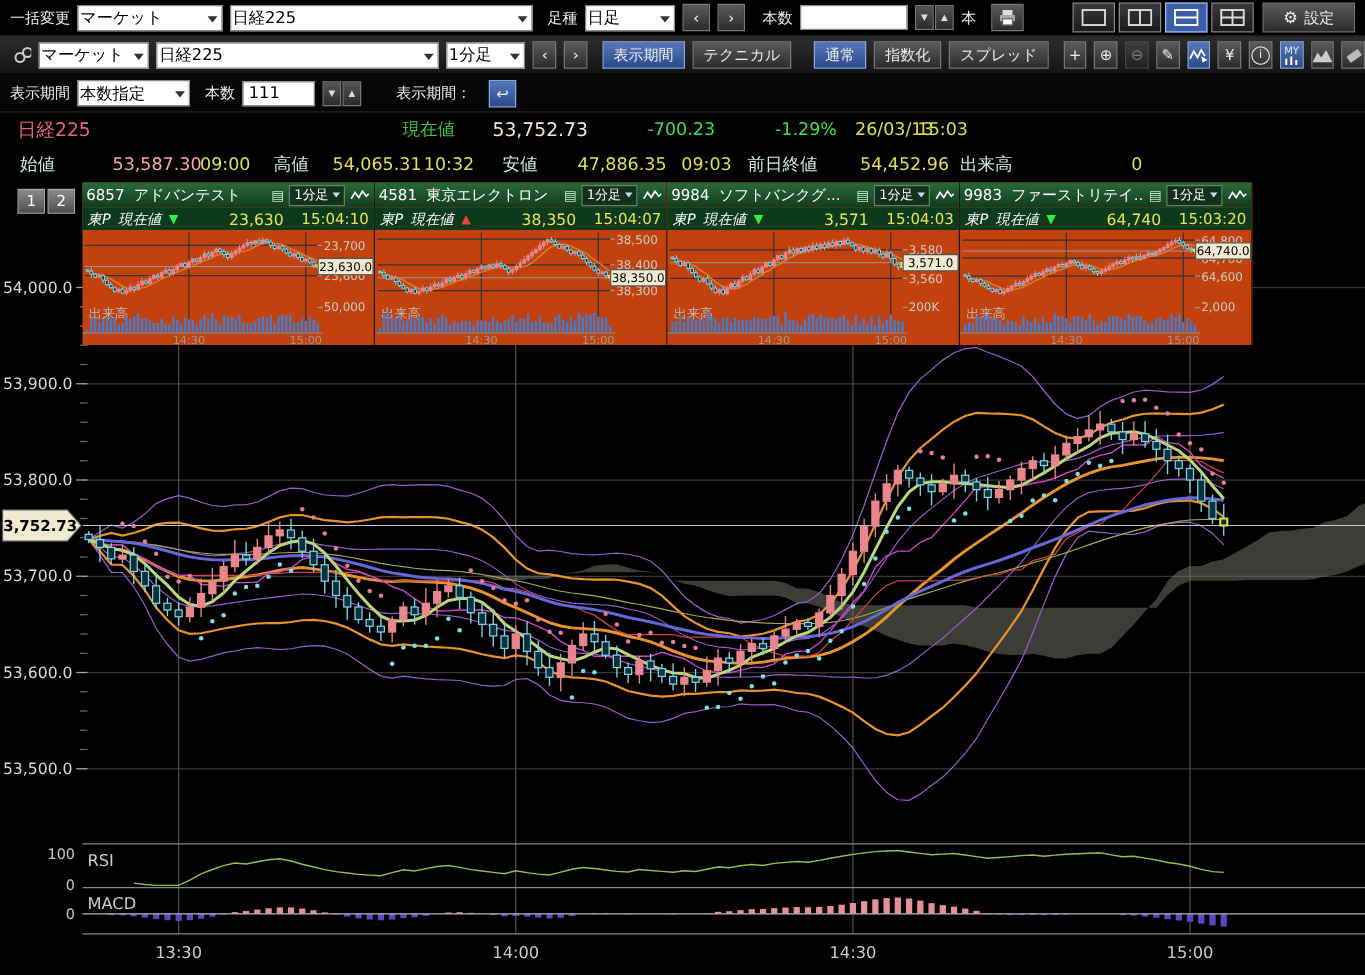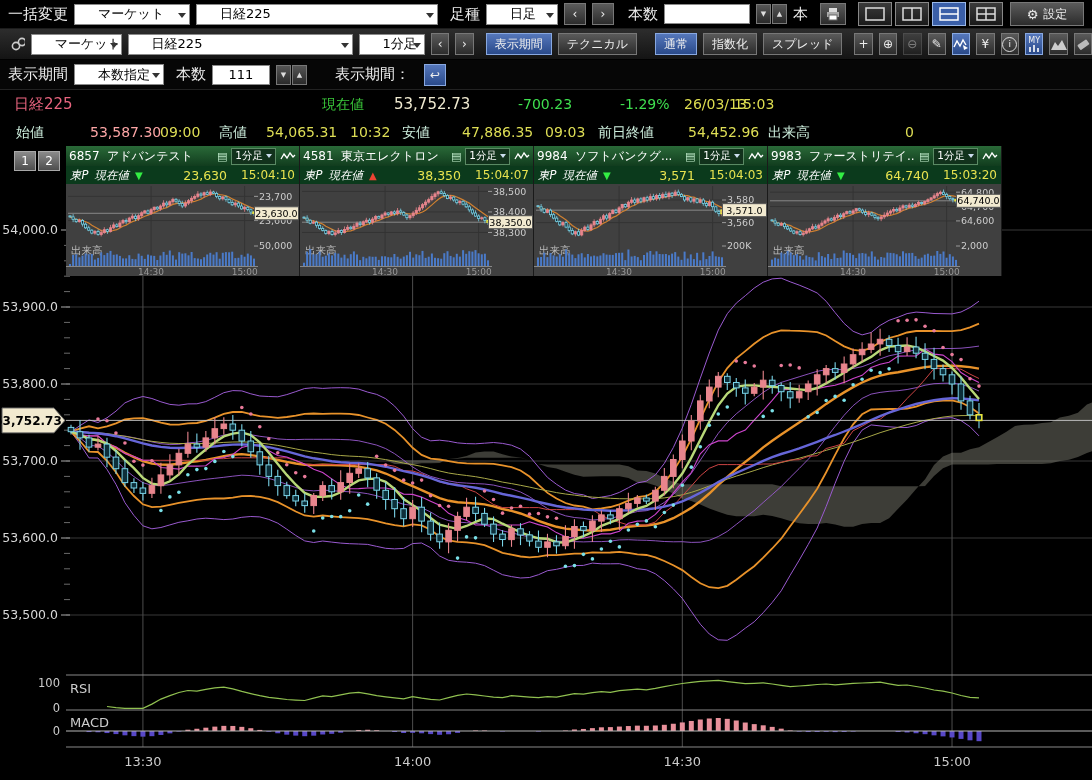--- a/index.html
+++ b/index.html
@@ -2,23 +2,23 @@
 <html><head>
 <meta charset="utf-8">
 <style>
   html,body{margin:0;padding:0;background:#000;}
   #app{position:relative;width:1092px;height:780px;background:#000;overflow:hidden;
        font-family:"DejaVu Sans",sans-serif;color:#eee;font-size:13px;}
   .row{position:absolute;left:0;width:1092px;display:flex;align-items:center;box-sizing:border-box;}
   .tb1{top:0;height:29px;background:#000;border-bottom:1px solid #1c1c1c;padding-left:8px;gap:6px;}
   .tb2{top:29px;height:31px;background:linear-gradient(#2d2d2d,#141414);border-bottom:1px solid #000;padding-left:10px;gap:6px;}
   .tb3{top:60px;height:30px;background:#060606;border-bottom:1px solid #222;padding-left:8px;gap:6px;}
-  .lbl{color:#eee;font-size:15px;white-space:nowrap;}
+  .lbl{color:#eee;font-size:12px;white-space:nowrap;}
   .select{background:#fff;color:#000;height:21px;border:1px solid #8a8a8a;display:flex;align-items:center;
-          padding:0 16px 0 23px;position:relative;font-size:13px;box-sizing:border-box;white-space:nowrap;overflow:hidden;}
+          padding:0 16px 0 1px;position:relative;font-size:13px;box-sizing:border-box;white-space:nowrap;overflow:hidden;}
   .select .caret{position:absolute;right:3px;top:8px;width:0;height:0;border-left:4px solid transparent;
           border-right:4px solid transparent;border-top:5px solid #333;}
   .btn{background:linear-gradient(#5a5a5a,#2c2c2c);border:1px solid #777;color:#eee;height:22px;
        display:flex;align-items:center;justify-content:center;box-sizing:border-box;font-size:12px;}
   .navbtn{width:22px;}
   .grpbtn{padding:0 8px;font-size:12px;height:22px;white-space:nowrap;}
   .bluebtn{background:linear-gradient(#5577bb,#2a4a8a);border:1px solid #88a8e0;}
   .icobtn{width:22px;}
   .dim{opacity:.45;}
   .inputw{background:#fff;border:1px solid #8a8a8a;height:20px;color:#000;font-size:13px;
@@ -28,21 +28,21 @@
         font-size:7px;display:flex;align-items:center;justify-content:center;box-sizing:border-box;}
   .laybtn{width:34px;height:24px;background:linear-gradient(#3a3a3a,#1a1a1a);border:1px solid #888;
           display:flex;align-items:center;justify-content:center;box-sizing:border-box;}
   .laybtn.sel{background:#3a5fa8;border-color:#9ab8e8;}
   .q{position:absolute;height:26px;line-height:26px;white-space:nowrap;font-size:14px;}
   .qr1{top:91px;} .qr2{top:119px;}
   #tabs{position:absolute;left:14px;top:151px;display:flex;gap:2px;z-index:5;}
   .tabbtn{width:22px;height:20px;background:linear-gradient(#8a8a8a,#4e4e4e);border:1px solid #a8a8a8;
           color:#fff;font-size:12px;display:flex;align-items:center;justify-content:center;box-sizing:border-box;}
   #minis{position:absolute;left:66px;top:146px;width:936px;height:130px;display:flex;z-index:4;}
-  .mini{width:234px;height:130px;background:#404040;border-right:1px solid #1a1a1a;box-sizing:border-box;position:relative;}
+  .mini{width:234px;height:130px;background:#c2410c;border-right:1px solid #1a1a1a;box-sizing:border-box;position:relative;}
   .mh1{height:20px;background:linear-gradient(#2a6a38,#113c1e);display:flex;align-items:center;
        padding:0 3px;gap:4px;box-sizing:border-box;}
   .mh2{height:18px;background:#0b3a1c;display:flex;align-items:center;padding:0 4px;gap:6px;box-sizing:border-box;}
   .mcode{font-size:12px;color:#fff;width:34px;}
   .mname{font-size:12px;color:#fff;flex:1;overflow:hidden;white-space:nowrap;}
   .mlist{color:#bde8c8;font-size:11px;}
   .mtf{background:#12321c;border:1px solid #5a8a64;color:#fff;font-size:10.5px;height:15px;
        display:flex;align-items:center;padding:0 3px;gap:3px;white-space:nowrap;}
   .mtf .caret{width:0;height:0;border-left:3.5px solid transparent;border-right:3.5px solid transparent;border-top:4px solid #cde;}
   .mex{font-size:11.5px;color:#fff;font-style:italic;}
@@ -178,21 +178,21 @@
     </div>
   </div>
 
   <div class="row tb3">
     <span class="lbl">表示期間</span>
     <div class="select" style="width:90px">
         <span>本数指定</span>
         <span class="caret"></span>
       </div>
     <span class="lbl" style="margin-left:6px">本数</span>
-    <input class="inputw" style="width: 58px; text-align: center;" value="111">
+    <input class="inputw" style="width: 58px; text-align: left;" value="111">
     <div class="spincol">
       <div class="spin">▼</div>
       <div class="spin">▲</div>
     </div>
     <span class="lbl" style="margin-left:22px">表示期間：</span>
     <div class="btn icobtn bluebtn" style="margin-left:8px">↩</div>
   </div>
 
   <div>
     <span class="q qr1" style="left:14px;color:#e8647e;font-size:15px">日経225</span>
@@ -201,21 +201,21 @@
     <span class="q qr1" style="left:518px;color:#3fdf4f">-700.23</span>
     <span class="q qr1" style="left:620px;color:#3fdf4f">-1.29%</span>
     <span class="q qr1" style="left:684px;color:#dede50">26/03/13</span>
     <span class="q qr1" style="left:734px;color:#dede50">15:03</span>
 
     <span class="q qr2" style="left:16px;color:#cdeedd">始値</span>
     <span class="q qr2" style="left:90px;color:#fca5a5">53,587.30</span>
     <span class="q qr2" style="left:160px;color:#dede55">09:00</span>
     <span class="q qr2" style="left:219px;color:#cdeedd">高値</span>
     <span class="q qr2" style="left:266px;color:#dede55">54,065.31</span>
-    <span class="q qr2" style="left:350px;color:#dede55">10:32</span>
+    <span class="q qr2" style="left:339px;color:#dede55">10:32</span>
     <span class="q qr2" style="left:402px;color:#cdeedd">安値</span>
     <span class="q qr2" style="left:462px;color:#dede55">47,886.35</span>
     <span class="q qr2" style="left:545px;color:#dede55">09:03</span>
     <span class="q qr2" style="left:598px;color:#cdeedd">前日終値</span>
     <span class="q qr2" style="left:688px;color:#dede55">54,452.96</span>
     <span class="q qr2" style="left:768px;color:#cdeedd">出来高</span>
     <span class="q qr2" style="left:905px;color:#dede55">0</span>
   </div>
 
   <svg id="mainsvg" width="1092" height="634" style="position:absolute;left:0;top:146px">

